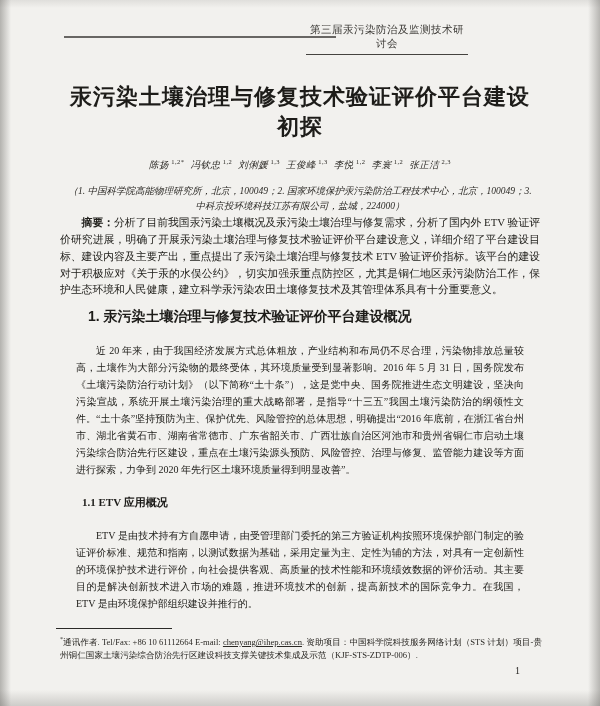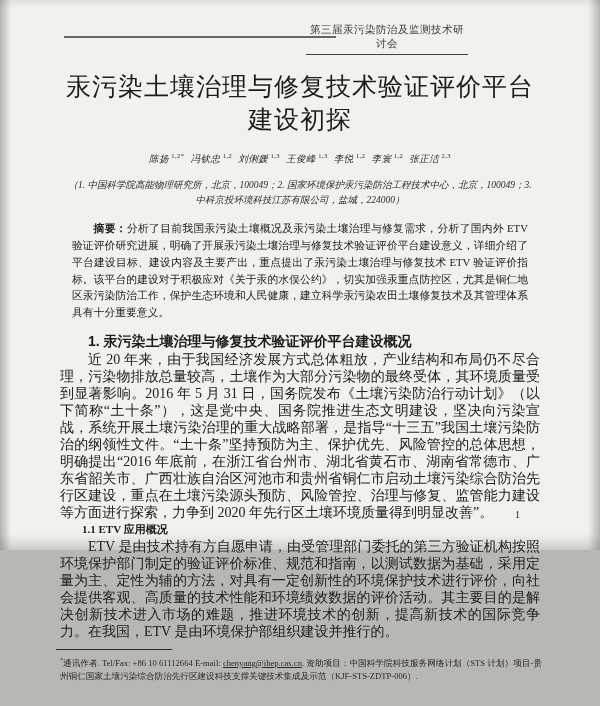--- a/index.html
+++ b/index.html
@@ -3,21 +3,21 @@
 <meta charset="utf-8">
 <style>
   html,body{margin:0;padding:0;}
   body{
     width:600px;height:706px;
     background:#b9b7b3;
     font-family:"Liberation Serif","DejaVu Serif",serif;
     overflow:hidden;
   }
   .page{
-    position:relative;width:600px;height:550px;
+    position:relative;width:600px;height:706px;
     color:#24221e;
     background:
       linear-gradient(90deg, rgba(86,84,80,.40) 0px, rgba(242,241,238,0) 11px),
       linear-gradient(270deg, rgba(86,84,80,.38) 0px, rgba(242,241,238,0) 12px),
       linear-gradient(0deg, rgba(110,108,104,.28) 0px, rgba(242,241,238,0) 16px),
       linear-gradient(180deg, rgba(140,138,134,.18) 0px, rgba(242,241,238,0) 8px),
       #f2f1ee;
   }
   .header-rule{
     position:absolute;left:64px;top:36px;width:272px;height:2px;
@@ -26,51 +26,51 @@
   .conf-header{
     position:absolute;top:23px;left:306px;width:162px;
     font-size:10.5px;letter-spacing:.5px;text-align:center;
     padding-bottom:3px;border-bottom:1.5px solid #45433f;
     color:#3a3834;
   }
   .content{
     position:absolute;left:60px;top:66px;width:480px;
   }
   .title{
-    margin:4px 0 16px 0;
+    margin:16px 0 16px 0;
     font-family:"Liberation Sans","DejaVu Sans",sans-serif;
-    font-size:25px;font-weight:400;text-align:center;letter-spacing:1px;
+    font-size:22px;font-weight:700;text-align:center;letter-spacing:1px;
     color:#1d1c19;
   }
   .authors{
     text-align:center;font-size:9.5px;font-style:italic;
     margin:0 0 12px 0;color:#2a2824;letter-spacing:.5px;
   }
   .authors .author{margin:0 3px;}
   .authors sup{font-size:6.5px;font-style:normal;}
   .affiliations{
     text-align:center;font-size:9.5px;font-style:italic;
     line-height:15px;margin:0 auto 0 auto;width:470px;color:#2a2824;
   }
   .abstract{
-    margin:12px;font-size:10.8px;line-height:16.8px;
+    margin:0;font-size:10.8px;line-height:16.8px;
     text-align:justify;text-indent:2em;color:#21201c;
   }
   .abstract b, .keywords b{font-weight:700;}
   .keywords{
     margin:0 0 12px 0;font-size:10.8px;line-height:16.8px;
     text-indent:2em;font-weight:700;color:#21201c;
   }
   .sec-heading{
     margin:10px 0 0 0;font-size:14px;font-weight:700;
     text-indent:2em;color:#1d1c19;
     font-family:"Liberation Sans","DejaVu Sans",sans-serif;
   }
   .body-para{
-    margin:0;font-size:14px;line-height:17px;
+    margin:16px;font-size:10px;line-height:17px;
     text-align:justify;text-indent:2em;color:#21201c;
   }
   .subsec-heading{
     margin:0;font-size:11px;font-weight:700;
     text-indent:2em;line-height:17px;color:#1d1c19;
   }
   .footnote-rule{
     width:116px;height:0;border-top:1.3px solid #2b2a27;
     margin:9px 0 4px -4px;
   }

